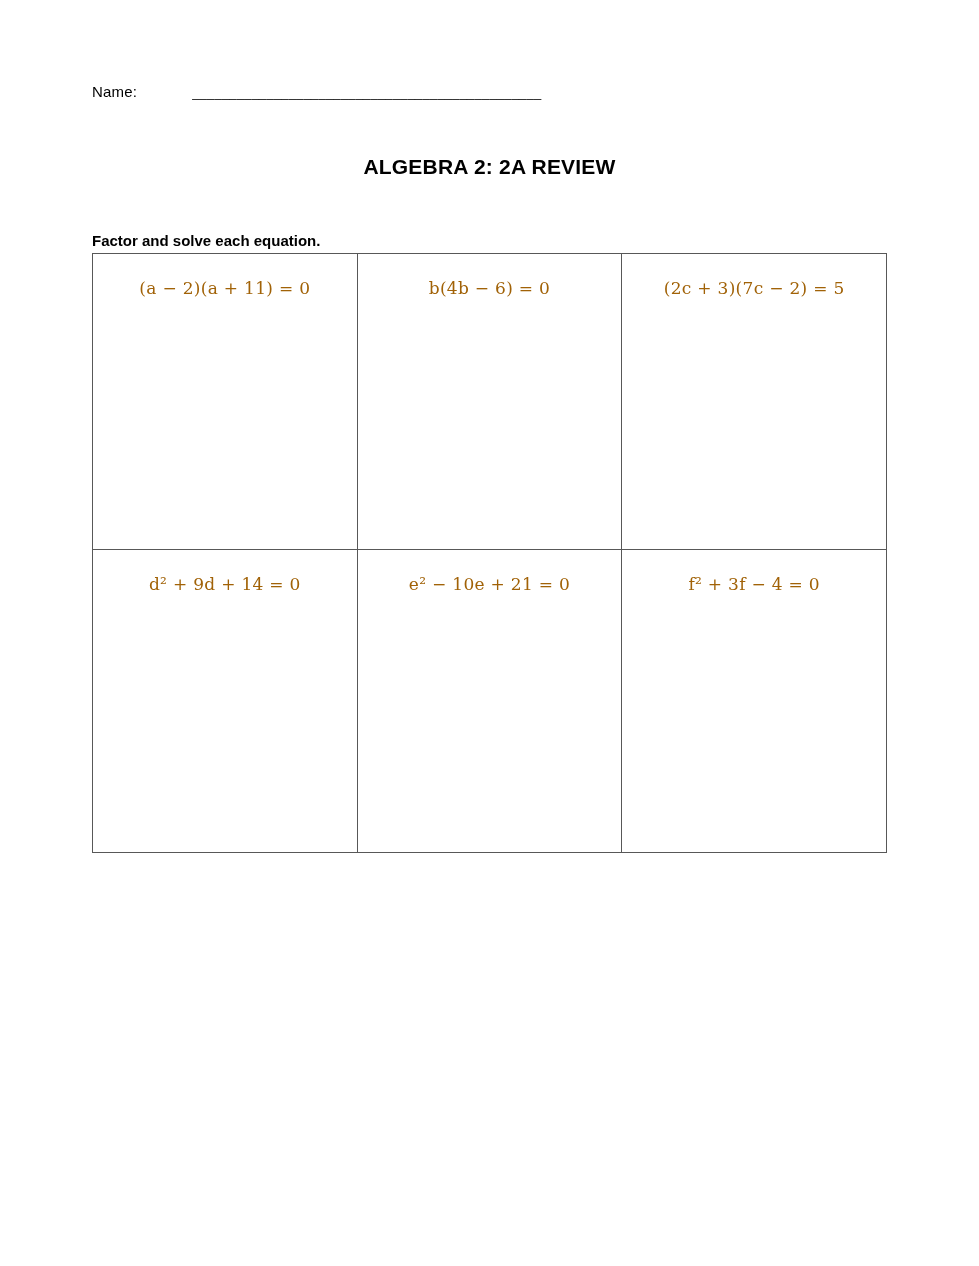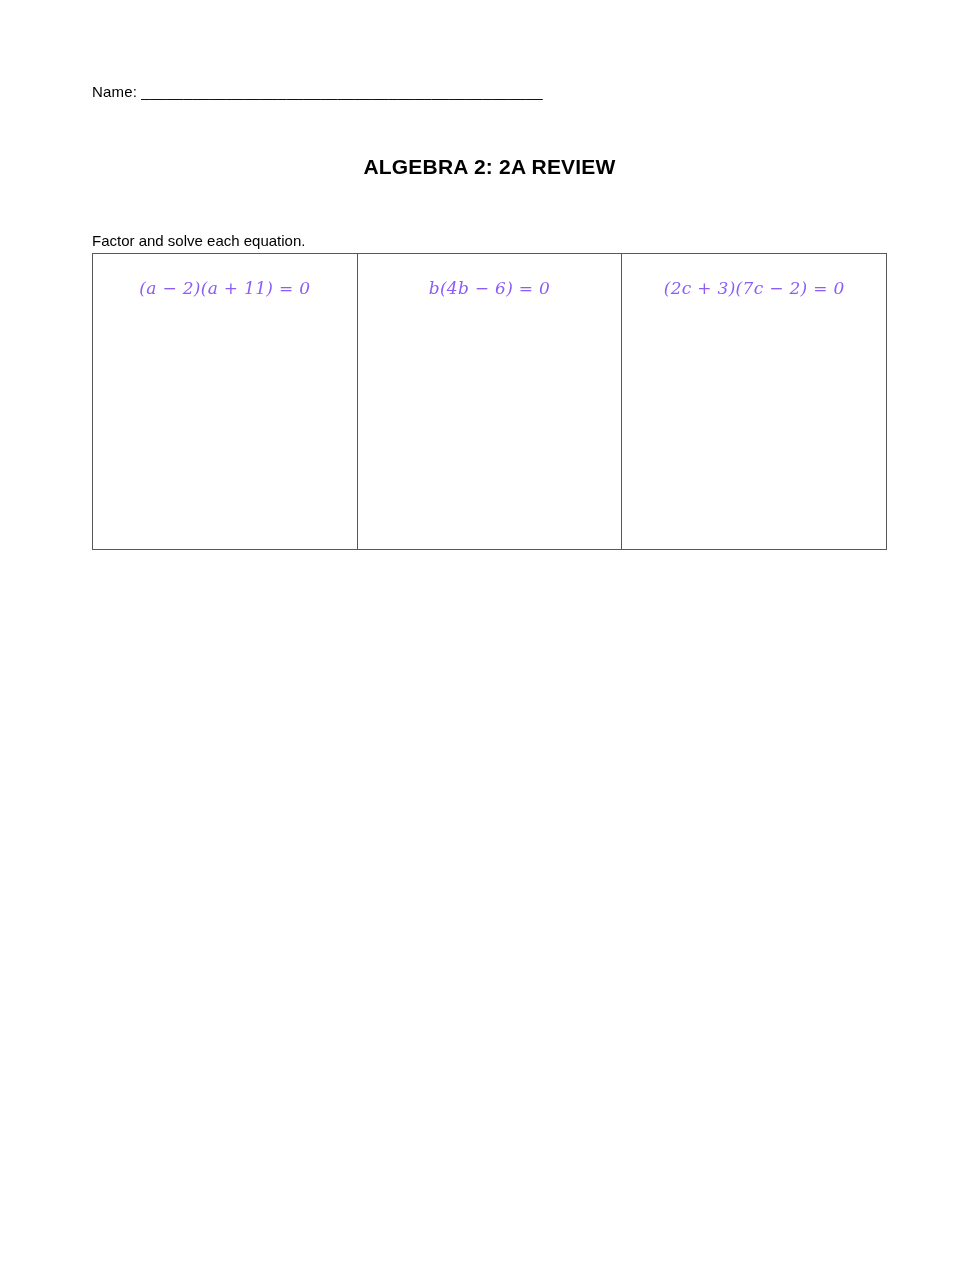--- a/index.html
+++ b/index.html
@@ -19,42 +19,43 @@
   .name-row {
     position: absolute;
     left: 92px;
     top: 83px;
     font-size: 15px;
     letter-spacing: 0.2px;
     white-space: nowrap;
   }
   .name-label {
     display: inline-block;
-    margin-right: 4px;
+    margin-right: 16px;
   }
   .name-line {
     display: inline-block;
-    font-size: 15px;
+    font-size: 13px;
+    margin-left: 39px;
   }
   .doc-title {
     position: absolute;
     left: 0;
     top: 155px;
     width: 100%;
     text-align: center;
     font-size: 21px;
     font-weight: bold;
     letter-spacing: 0.2px;
   }
   .instruction {
     position: absolute;
     left: 92px;
     top: 232px;
     font-size: 15px;
-    font-weight: normal;
+    font-weight: bold;
   }
   table.grid {
     position: absolute;
     left: 92px;
     top: 253px;
     width: 795px;
     border-collapse: collapse;
     table-layout: fixed;
   }
   table.grid td {
@@ -63,23 +64,22 @@
     text-align: center;
     padding: 0;
   }
   tr.row-1 td { height: 295px; }
   tr.row-2 td { height: 302px; }
   tr.row-3 td { height: 300px; }
   .eq {
     display: inline-block;
     margin-top: 24px;
     font-family: "DejaVu Serif", serif;
-    font-style: italic;
     font-size: 17px;
-    color: #8b5cf6;
+    color: #a16207;
     letter-spacing: 0.3px;
   }
 </style>
 </head>
 <body>
 
 <div class="page">
 
   <div class="name-row">
     <span class="name-label">Name:</span><span class="name-line">_______________________________________________</span>
@@ -92,19 +92,30 @@
   <table class="grid">
     <tbody>
       <tr class="row-1">
         <td>
           <span class="eq">(a − 2)(a + 11) = 0</span>
         </td>
         <td>
           <span class="eq">b(4b − 6) = 0</span>
         </td>
         <td>
-          <span class="eq">(2c + 3)(7c − 2) = 0</span>
+          <span class="eq">(2c + 3)(7c − 2) = 5</span>
+        </td>
+      </tr>
+      <tr class="row-2">
+        <td>
+          <span class="eq">d² + 9d + 14 = 0</span>
+        </td>
+        <td>
+          <span class="eq">e² − 10e + 21 = 0</span>
+        </td>
+        <td>
+          <span class="eq">f² + 3f − 4 = 0</span>
         </td>
       </tr>
     </tbody>
   </table>
 
 </div>
 
 </body></html>

